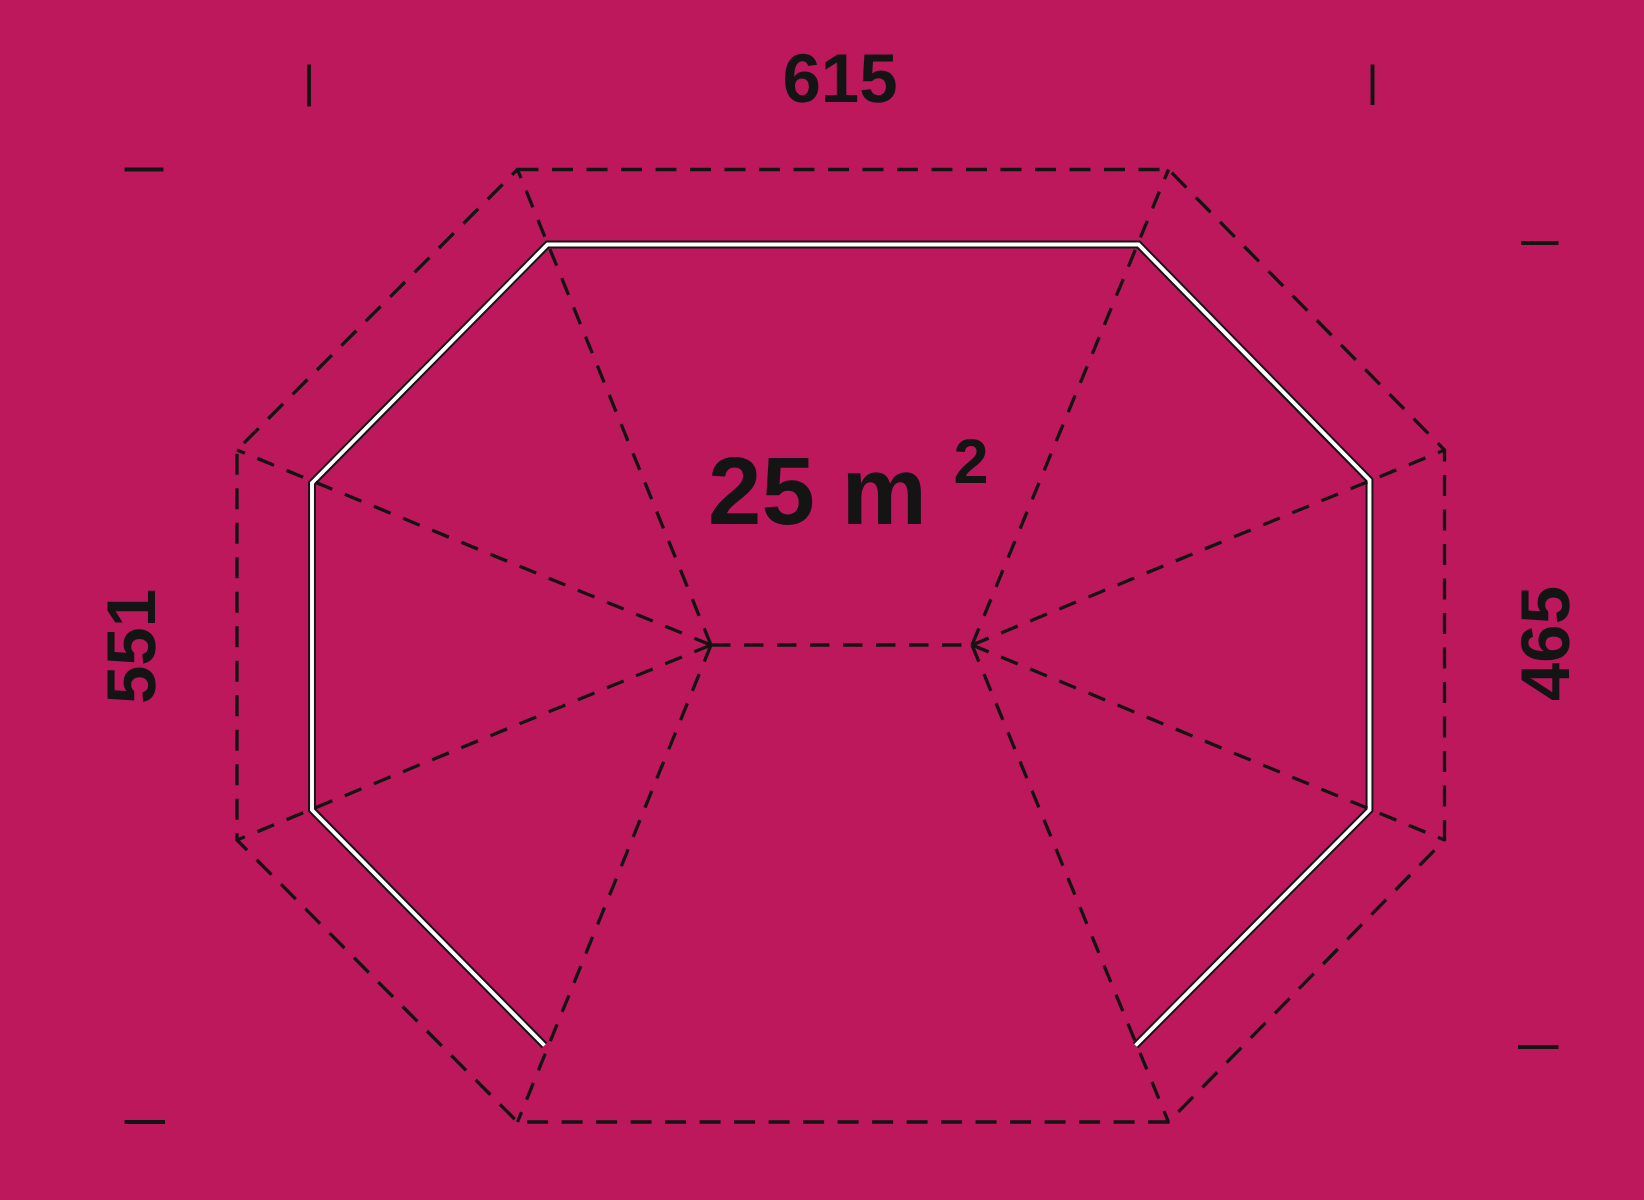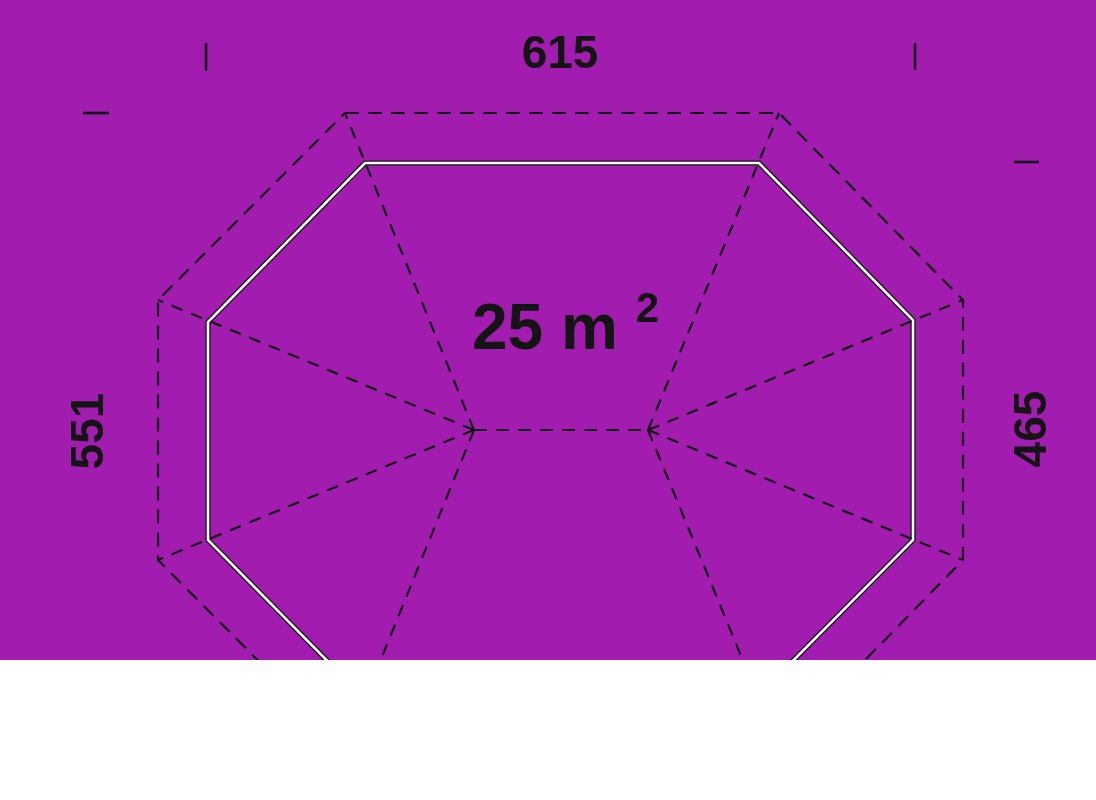--- a/index.html
+++ b/index.html
@@ -3,22 +3,22 @@
 <meta charset="utf-8">
 <style>
   html, body {
     margin: 0;
     padding: 0;
     background: #ffffff;
   }
   .canvas {
     position: relative;
     width: 1096px;
-    height: 660px;
-    background: #a21caf;
+    height: 800px;
+    background: #be185d;
     overflow: hidden;
   }
   svg {
     position: absolute;
     top: 0;
     left: 0;
   }
   .dim-label {
     font-family: "Liberation Sans", "DejaVu Sans", sans-serif;
     font-weight: bold;

